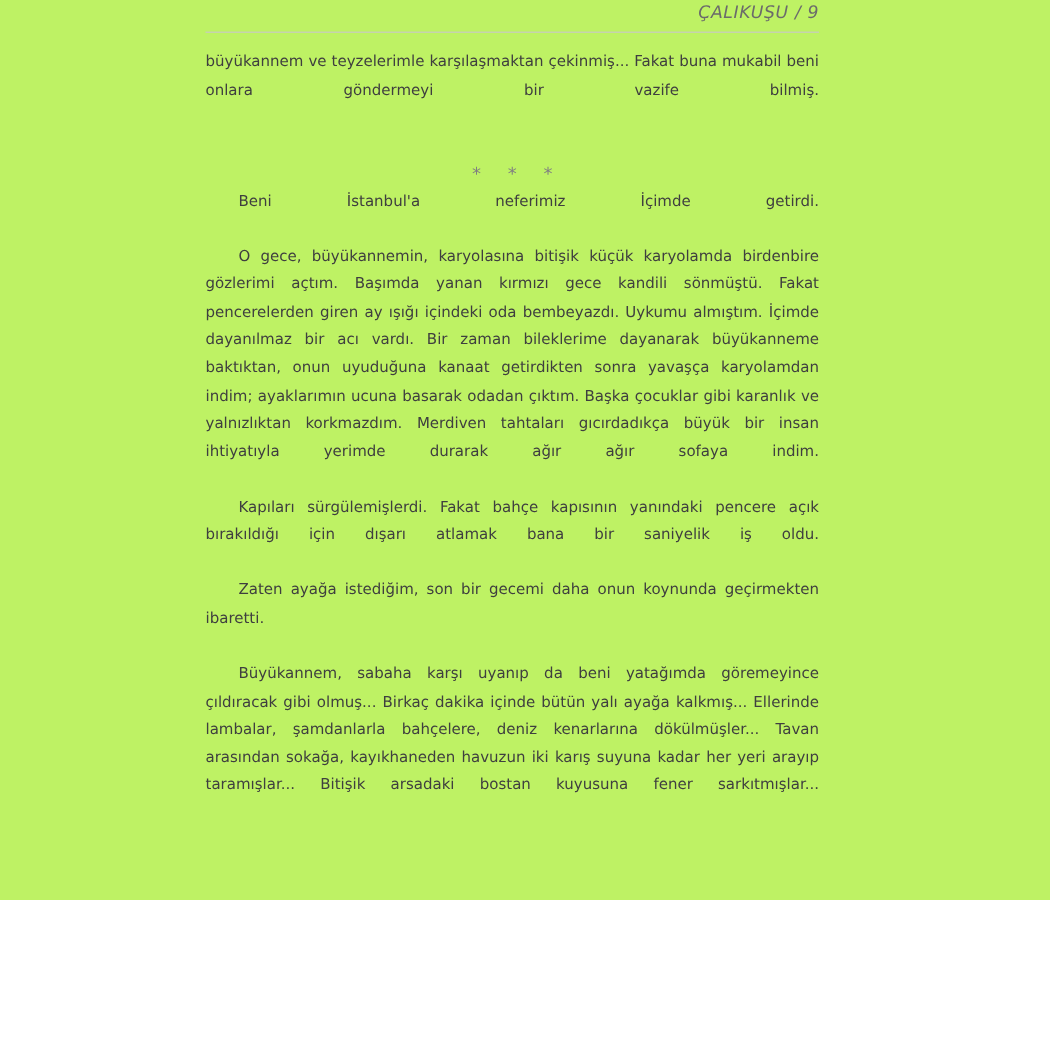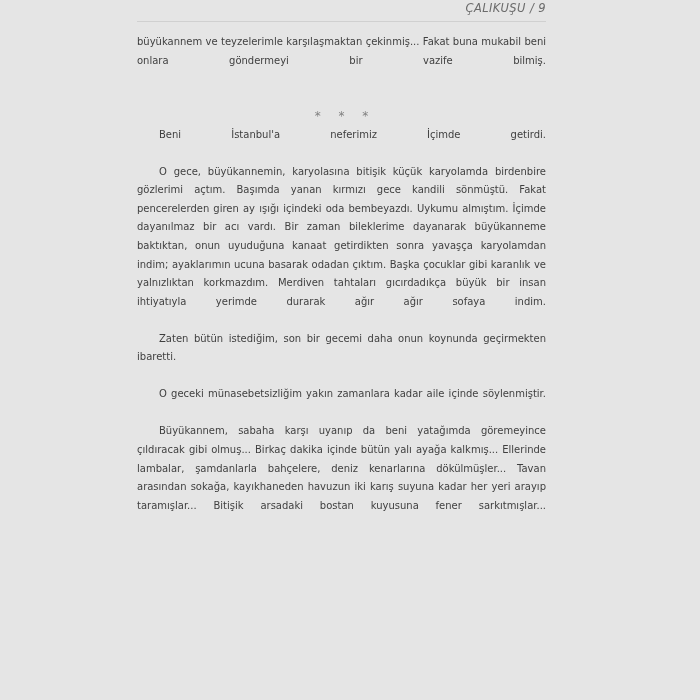--- a/index.html
+++ b/index.html
@@ -11,22 +11,22 @@
     width: 700px;
     height: 700px;
     overflow: hidden;
     font-family: "DejaVu Sans", sans-serif;
     color: #3a3a3a;
   }
 
   .page {
     position: relative;
     width: 700px;
-    height: 700px;
-    background: #e5e5e5;
+    height: 600px;
+    background: #bef264;
   }
 
   
   .header {
     position: absolute;
     top: 1px;
     left: 137px;
     width: 409px;
     height: 16px;
   }
@@ -98,18 +98,18 @@
   </div>
 
   <div class="header-rule"></div>
 
   <div class="column" id="text-column">
       <p class="para">büyükannem ve teyzelerimle karşılaşmaktan çekinmiş... Fakat buna mukabil beni onlara göndermeyi bir vazife bilmiş.</p>
       <div class="divider spacer-row" style="letter-spacing: 0px; padding-left: 0px;">&nbsp;</div>
       <div class="divider">* * *</div>
       <p class="para indent">Beni İstanbul'a neferimiz İçimde getirdi.</p>
       <p class="para indent">O gece, büyükannemin, karyolasına bitişik küçük karyolamda birdenbire gözlerimi açtım. Başımda yanan kırmızı gece kandili sönmüştü. Fakat pencerelerden giren ay ışığı içindeki oda bembeyazdı. Uykumu almıştım. İçimde dayanılmaz bir acı vardı. Bir zaman bileklerime dayanarak büyükanneme baktıktan, onun uyuduğuna kanaat getirdikten sonra yavaşça karyolamdan indim; ayaklarımın ucuna basarak odadan çıktım. Başka çocuklar gibi karanlık ve yalnızlıktan korkmazdım. Merdiven tahtaları gıcırdadıkça büyük bir insan ihtiyatıyla yerimde durarak ağır ağır sofaya indim.</p>
-      <p class="para indent">Zaten bütün istediğim, son bir gecemi daha onun koynunda geçirmekten ibaretti.</p>
-      <p class="para indent">O geceki münasebetsizliğim yakın zamanlara kadar aile içinde söylenmiştir.</p>
+      <p class="para indent">Kapıları sürgülemişlerdi. Fakat bahçe kapısının yanındaki pencere açık bırakıldığı için dışarı atlamak bana bir saniyelik iş oldu.</p>
+      <p class="para indent">Zaten ayağa istediğim, son bir gecemi daha onun koynunda geçirmekten ibaretti.</p>
       <p class="para indent">Büyükannem, sabaha karşı uyanıp da beni yatağımda göremeyince çıldıracak gibi olmuş... Birkaç dakika içinde bütün yalı ayağa kalkmış... Ellerinde lambalar, şamdanlarla bahçelere, deniz kenarlarına dökülmüşler... Tavan arasından sokağa, kayıkhaneden havuzun iki karış suyuna kadar her yeri arayıp taramışlar... Bitişik arsadaki bostan kuyusuna fener sarkıtmışlar...</p>
     </div>
 
 </div>
 
 </body></html>

